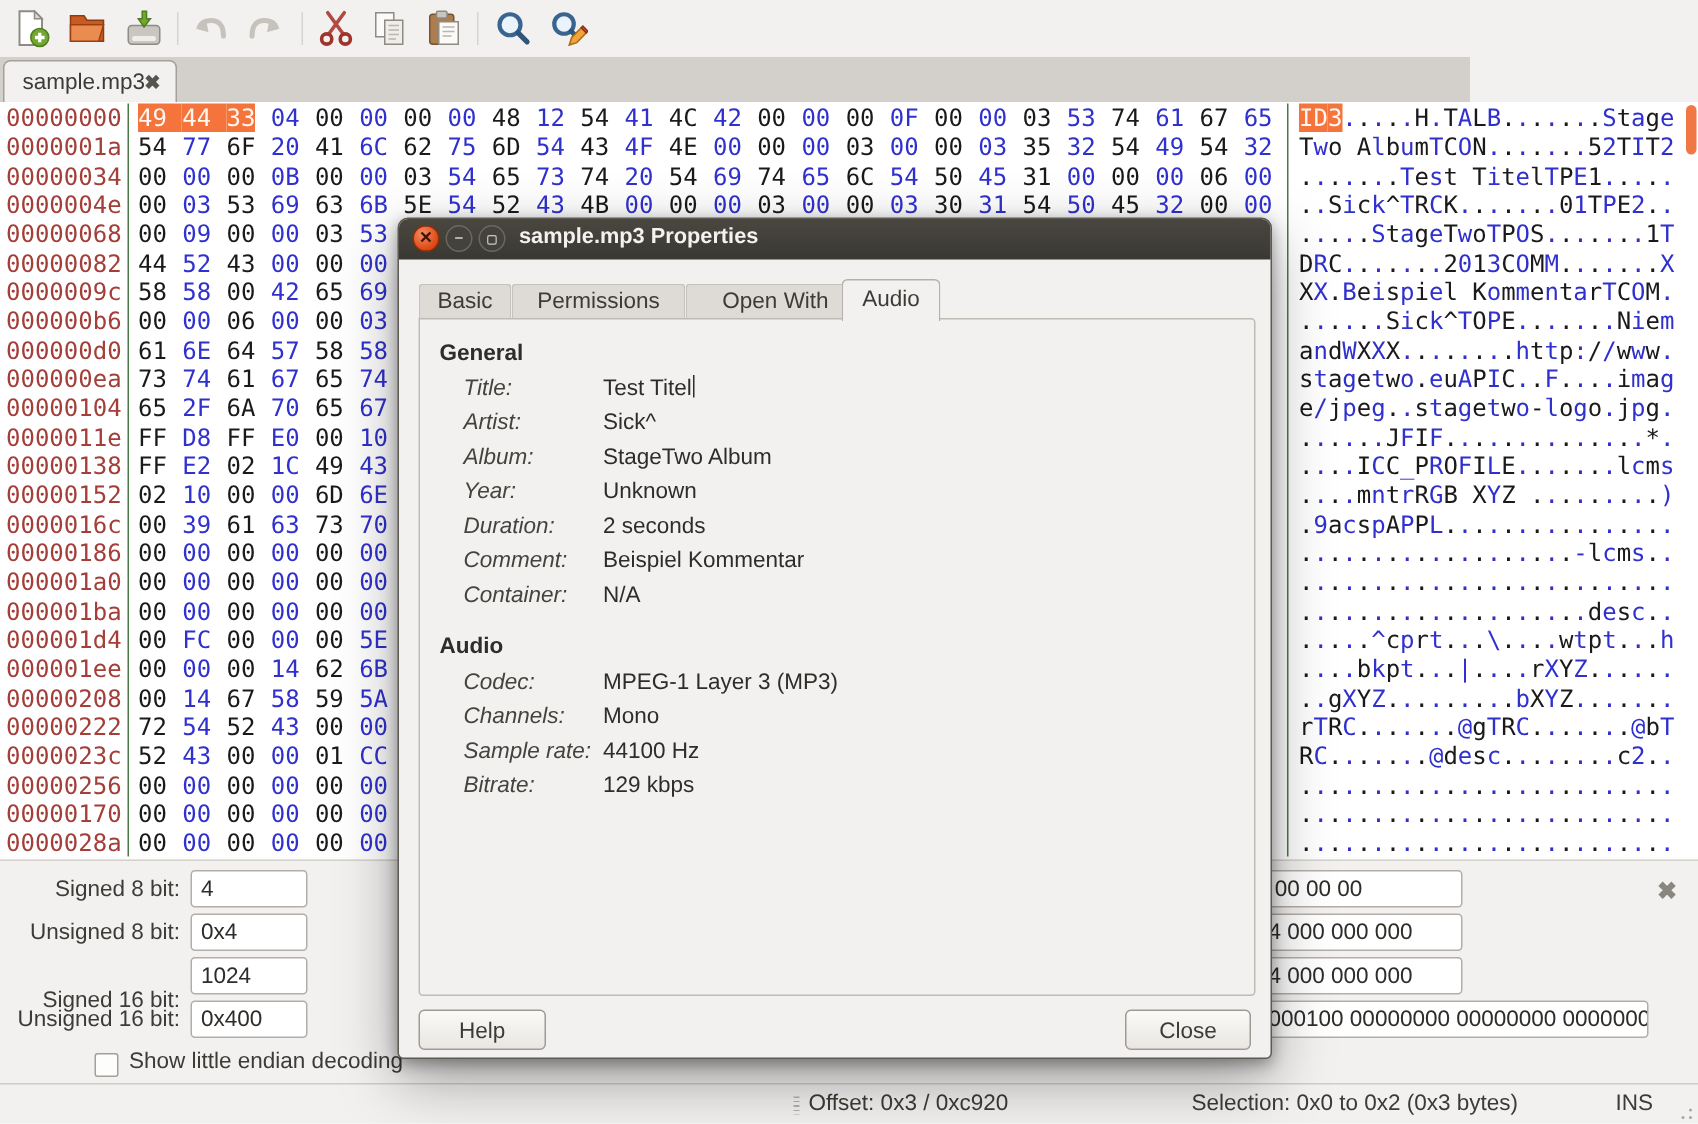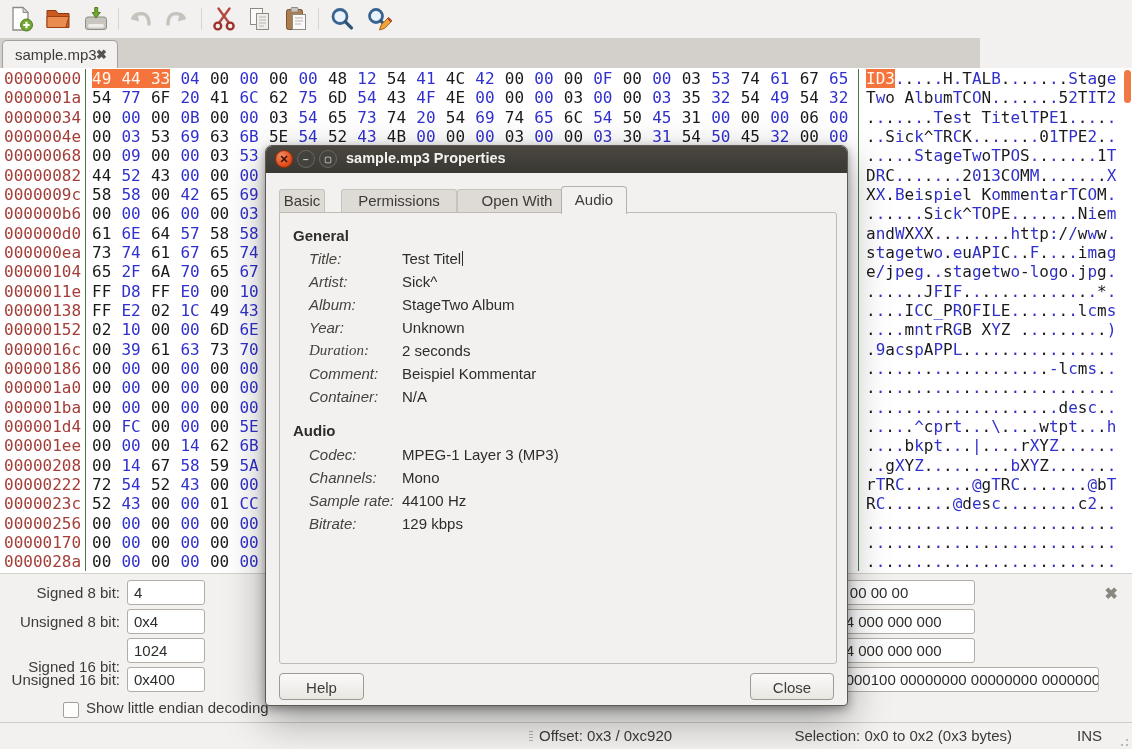--- a/index.html
+++ b/index.html
@@ -339,36 +339,36 @@
 </div>
 
 <div class="dialog">
   <div class="titlebar">
     <div class="wbtn close" style="left:9px">✕</div>
     <div class="wbtn plain" style="left:31px">−</div>
     <div class="wbtn plain" style="left:53px;font-size:8px">▢</div>
     <div class="dtitle">sample.mp3 Properties</div>
   </div>
   <div class="tabs" id="dialog-tabs">
-      <div class="dtab" style="left: 0px; width: 46px;">Basic</div>
+      <div class="dtab" style="left: 0px; width: 62px;">Basic</div>
       <div class="dtab" style="left: 62px; width: 116px;">Permissions</div>
       <div class="dtab" style="left: 178px; width: 120px;">Open With</div>
       <div class="dtab active" style="left: 282px; width: 66px;">Audio</div>
     </div>
   <div class="page" id="dialog-page">
       <div class="sect-head" style="top: 14px;">General</div>
       <div class="inf-label" style="top: 37px;">Title:</div>
       <div class="inf-value" style="top: 37px;">Test Titel<span class="caret"></span></div>
       <div class="inf-label" style="top: 60px;">Artist:</div>
       <div class="inf-value" style="top: 60px;">Sick^</div>
       <div class="inf-label" style="top: 83px;">Album:</div>
       <div class="inf-value" style="top: 83px;">StageTwo Album</div>
       <div class="inf-label" style="top: 106px;">Year:</div>
       <div class="inf-value" style="top: 106px;">Unknown</div>
-      <div class="inf-label" style="top: 129px; font-family: Liberation Serif, serif;">Duration:</div>
+      <div class="inf-label" style="top: 129px;">Duration:</div>
       <div class="inf-value" style="top: 129px;">2 seconds</div>
       <div class="inf-label" style="top: 152px;">Comment:</div>
       <div class="inf-value" style="top: 152px;">Beispiel Kommentar</div>
       <div class="inf-label" style="top: 175px;">Container:</div>
       <div class="inf-value" style="top: 175px;">N/A</div>
       <div class="sect-head" style="top: 209px;">Audio</div>
       <div class="inf-label" style="top: 233px;">Codec:</div>
       <div class="inf-value" style="top: 233px;">MPEG-1 Layer 3 (MP3)</div>
       <div class="inf-label" style="top: 256px;">Channels:</div>
       <div class="inf-value" style="top: 256px;">Mono</div>

